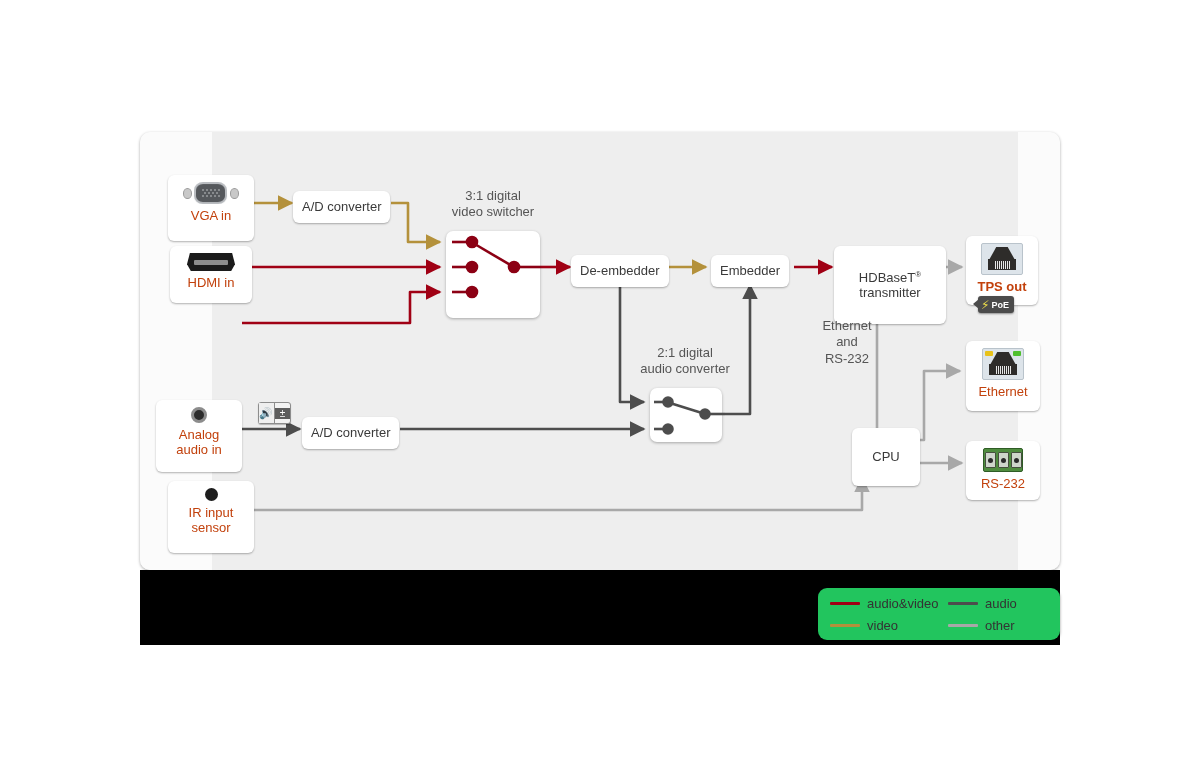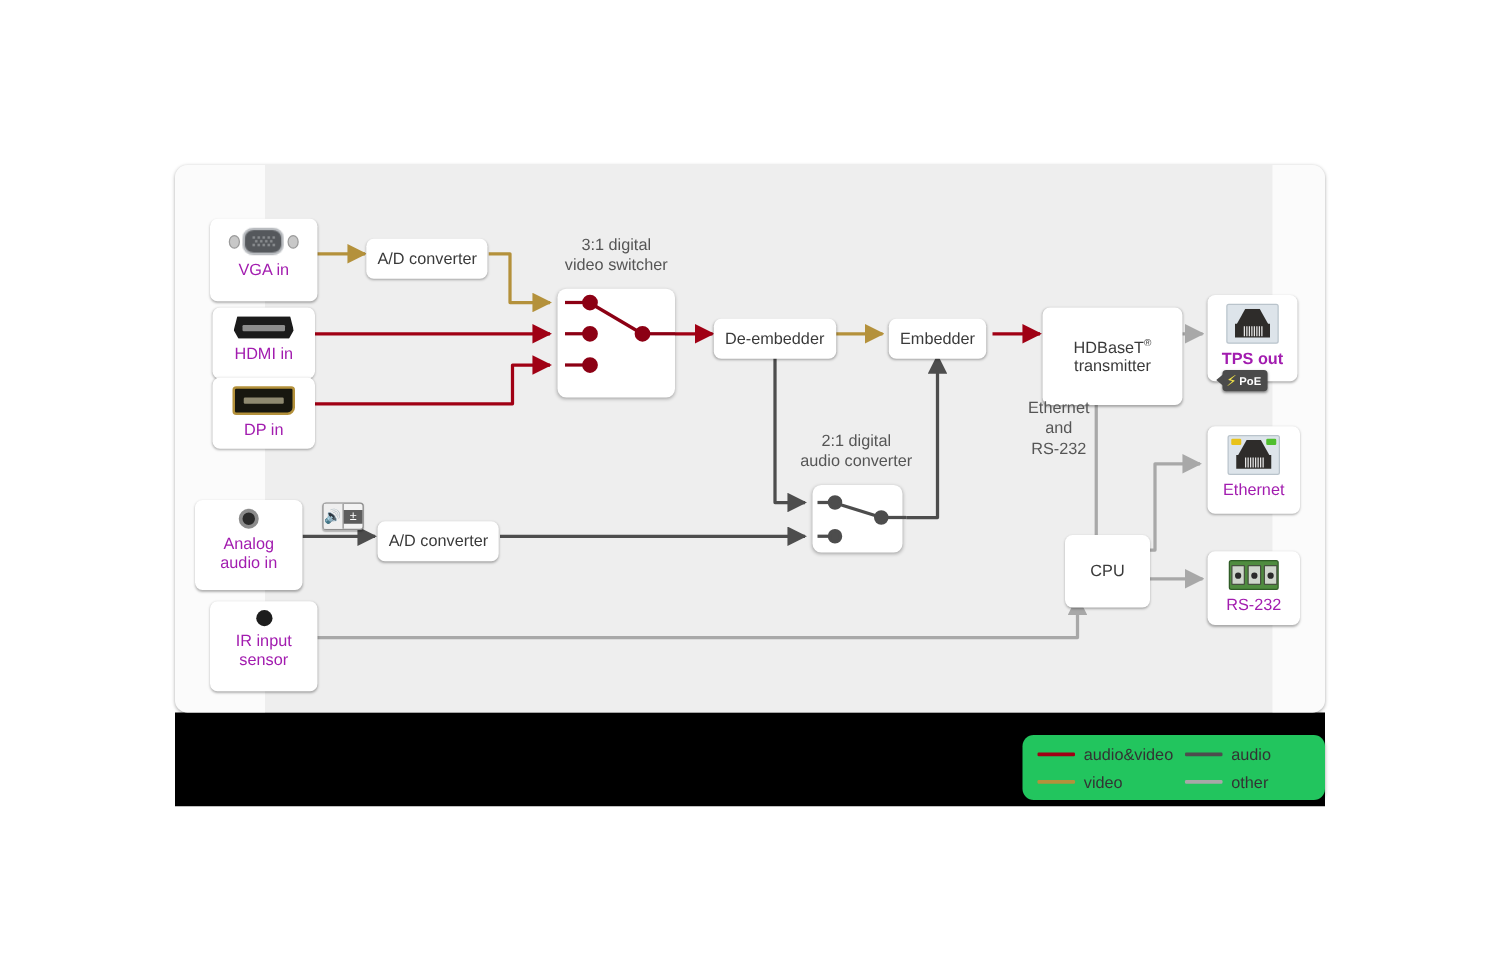--- a/index.html
+++ b/index.html
@@ -8,21 +8,21 @@
   .blackband{position:absolute;left:140px;top:570px;width:920px;height:75px;background:#000000;}
   .panel{position:absolute;left:140px;top:132px;width:920px;height:438px;background:#eeeeee;border-radius:10px;
          box-shadow:0 1px 3px rgba(0,0,0,.35);overflow:hidden;}
   .panel .leftstrip{position:absolute;left:0;top:0;width:72px;height:100%;background:#fbfbfb;}
   .panel .rightstrip{position:absolute;right:0;top:0;width:42px;height:100%;background:#fbfbfb;}
   svg.wires{position:absolute;left:0;top:0;width:1200px;height:780px;pointer-events:none;}
   .node{position:absolute;background:#ffffff;border-radius:6px;box-shadow:0 1px 2px rgba(0,0,0,.30);
         display:flex;align-items:center;justify-content:center;text-align:center;color:#3a3a3a;font-size:13px;line-height:1.18;}
   .procbox{padding:4px 9px;}
   .port{flex-direction:column;justify-content:flex-start;padding:7px 6px 6px;}
-  .port .plabel{margin-top:4px;font-size:13px;color:#a21caf;}
+  .port .plabel{margin-top:4px;font-size:13px;color:#c2410c;}
   .port .plabel.bold{font-weight:bold;}
   .switchbox{position:absolute;background:#fff;border-radius:7px;box-shadow:0 1px 3px rgba(0,0,0,.3);}
   .freetext{position:absolute;text-align:center;color:#555;font-size:13px;line-height:1.25;}
   .legend{position:absolute;left:818px;top:588px;width:242px;height:52px;background:#22c55e;border-radius:9px;
           box-shadow:0 1px 3px rgba(0,0,0,.4);display:grid;grid-template-columns:118px 124px;
           align-content:center;padding:3px 0 3px 12px;box-sizing:border-box;}
   .lgitem{display:flex;align-items:center;height:22px;font-size:13px;color:#333;}
   .lgline{width:30px;height:3px;border-radius:1px;margin-right:7px;flex:none;}
   
   .cico{position:relative;}
@@ -191,26 +191,20 @@
     <span class="plabel">VGA in</span>
   </div>
 
   <div class="node port" style="left:170px;top:246px;width:70px;height:44px;">
     <span class="cico hdmi">
         <span class="slot"></span>
       </span>
     <span class="plabel">HDMI in</span>
   </div>
 
-  <div class="node port" style="left:170px;top:302px;width:70px;height:44px;">
-    <span class="cico dp">
-        <span class="slot"></span>
-      </span>
-    <span class="plabel">DP in</span>
-  </div>
 
   <div class="node port" style="left:156px;top:400px;width:74px;height:59px;">
     <span class="jack"></span>
     <span class="plabel">Analog</span>
     <span class="plabel" style="margin-top:0">audio in</span>
   </div>
 
   <div class="node port" style="left:168px;top:481px;width:74px;height:59px;">
     <span class="irdot"></span>
     <span class="plabel">IR input</span>

